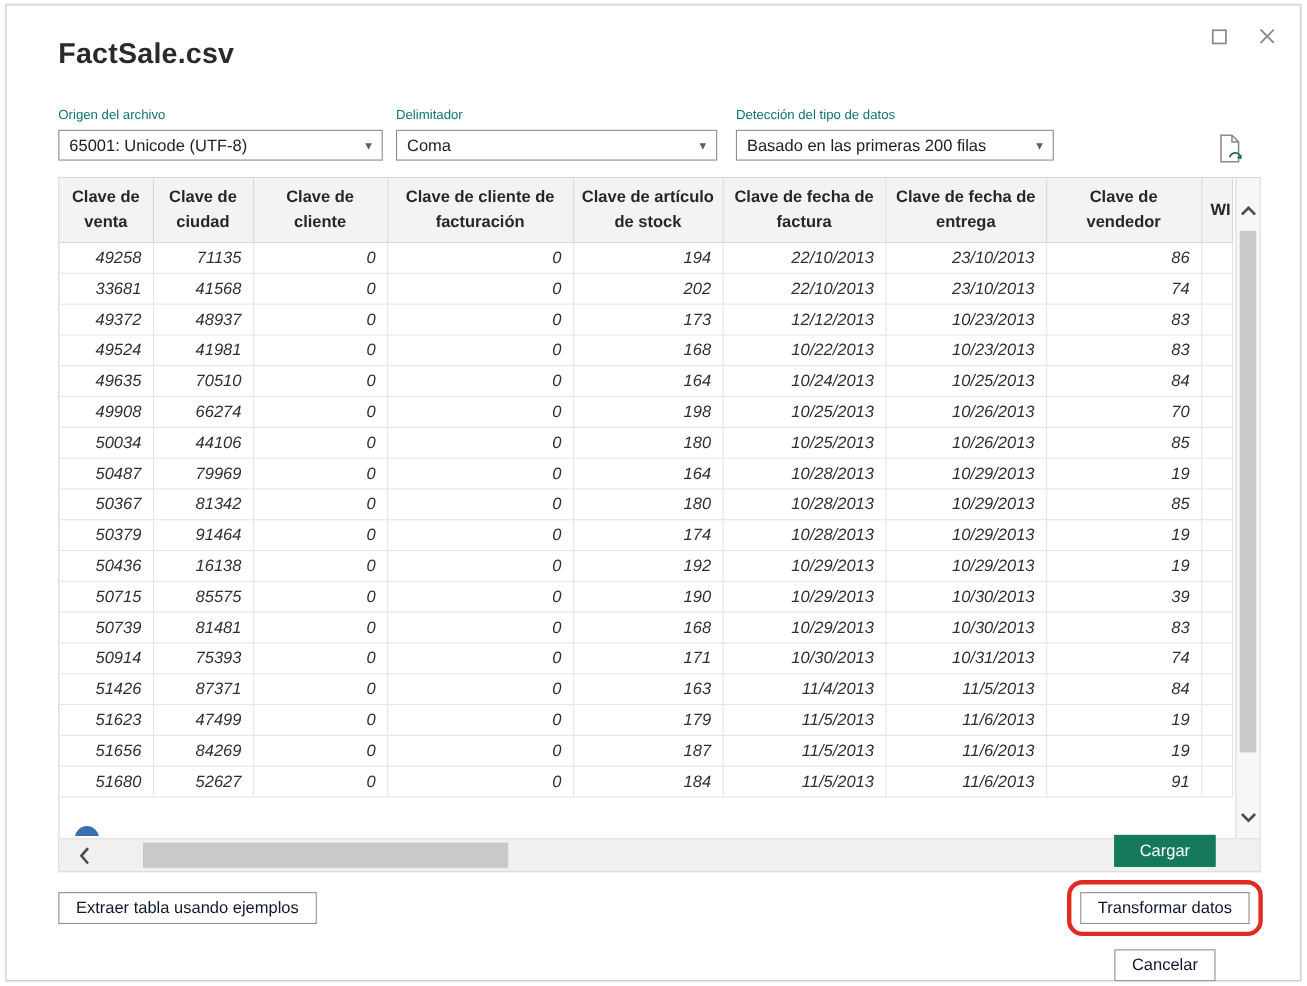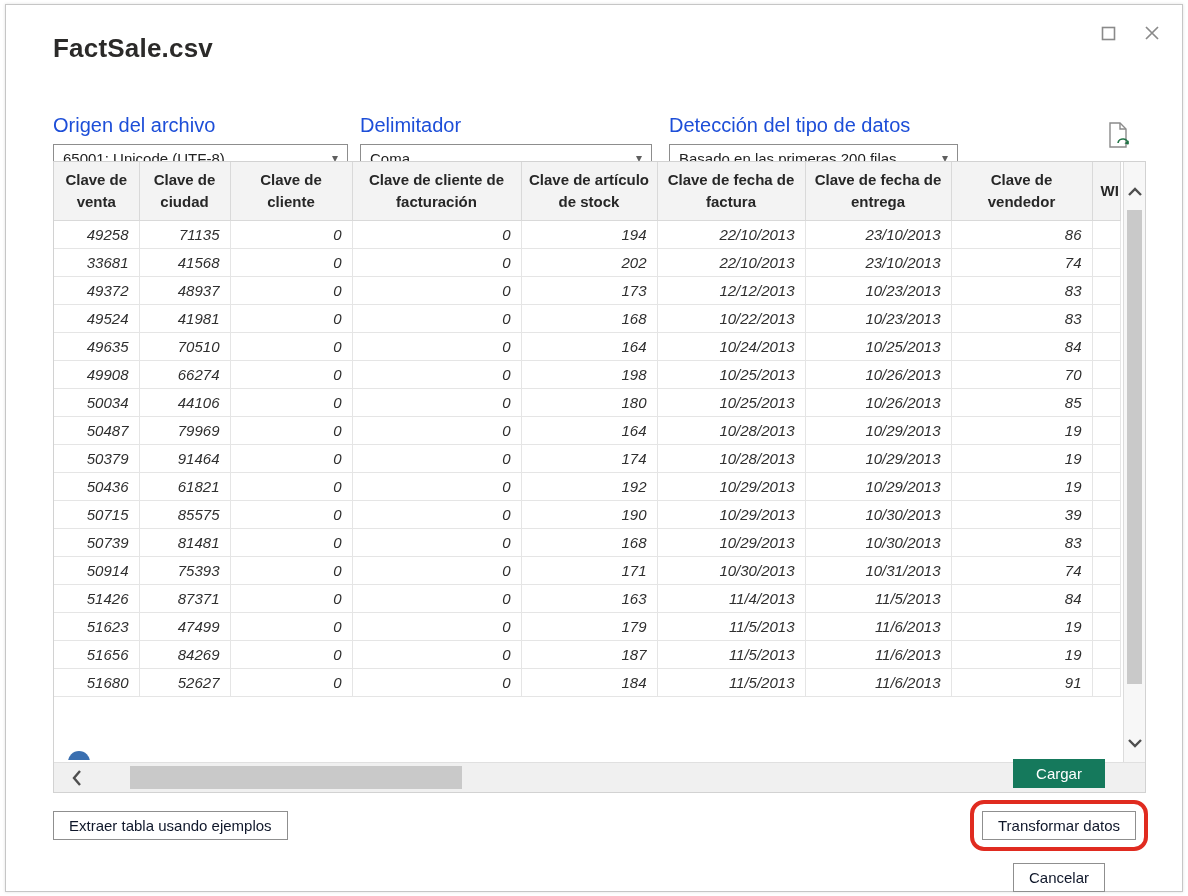--- a/index.html
+++ b/index.html
@@ -13,21 +13,21 @@
   
   .win-controls { position:absolute; top:18px; right:20px; display:flex; gap:24px; align-items:center; }
   .win-btn { width:20px; height:20px; display:flex; align-items:center; justify-content:center; cursor:default; }
 
   
   .title { position:absolute; left:47px; top:28px; font-size:26px; font-weight:700; color:#2b2a29; letter-spacing:.2px; }
 
   
   .settings { position:absolute; left:47px; top:92px; right:32px; display:flex; align-items:flex-start; }
   .setting { display:flex; flex-direction:column; }
-  .setting .lbl { font-size:20px; color:#1d4ed8; margin-bottom:7px;margin-top:17px; }
+  .setting .lbl { font-size:12px; color:#0f766e; margin-bottom:7px; }
   .combo {
     height:28px; border:1px solid #8d8d8d; background:#fff; display:flex; align-items:center;
     justify-content:space-between; padding:0 9px; font-size:15px; color:#222;
   }
   .combo .caret { color:#5f5f5f; font-size:12px; margin-left:8px; }
   .s1 { width:295px; margin-right:12px; }
   .s2 { width:292px; margin-right:17px; }
   .s3 { width:289px; }
   .doc-icon-wrap { margin-left:auto; padding-top:24px; padding-right:20px; }
 
@@ -242,33 +242,44 @@
               <td>79969</td>
               <td>0</td>
               <td>0</td>
               <td>164</td>
               <td>10/28/2013</td>
               <td>10/29/2013</td>
               <td>19</td>
               <td></td>
             </tr>
             <tr>
+              <td>50367</td>
+              <td>81342</td>
+              <td>0</td>
+              <td>0</td>
+              <td>180</td>
+              <td>10/28/2013</td>
+              <td>10/29/2013</td>
+              <td>85</td>
+              <td></td>
+            </tr>
+            <tr>
               <td>50379</td>
               <td>91464</td>
               <td>0</td>
               <td>0</td>
               <td>174</td>
               <td>10/28/2013</td>
               <td>10/29/2013</td>
               <td>19</td>
               <td></td>
             </tr>
             <tr>
               <td>50436</td>
-              <td>61821</td>
+              <td>16138</td>
               <td>0</td>
               <td>0</td>
               <td>192</td>
               <td>10/29/2013</td>
               <td>10/29/2013</td>
               <td>19</td>
               <td></td>
             </tr>
             <tr>
               <td>50715</td>

